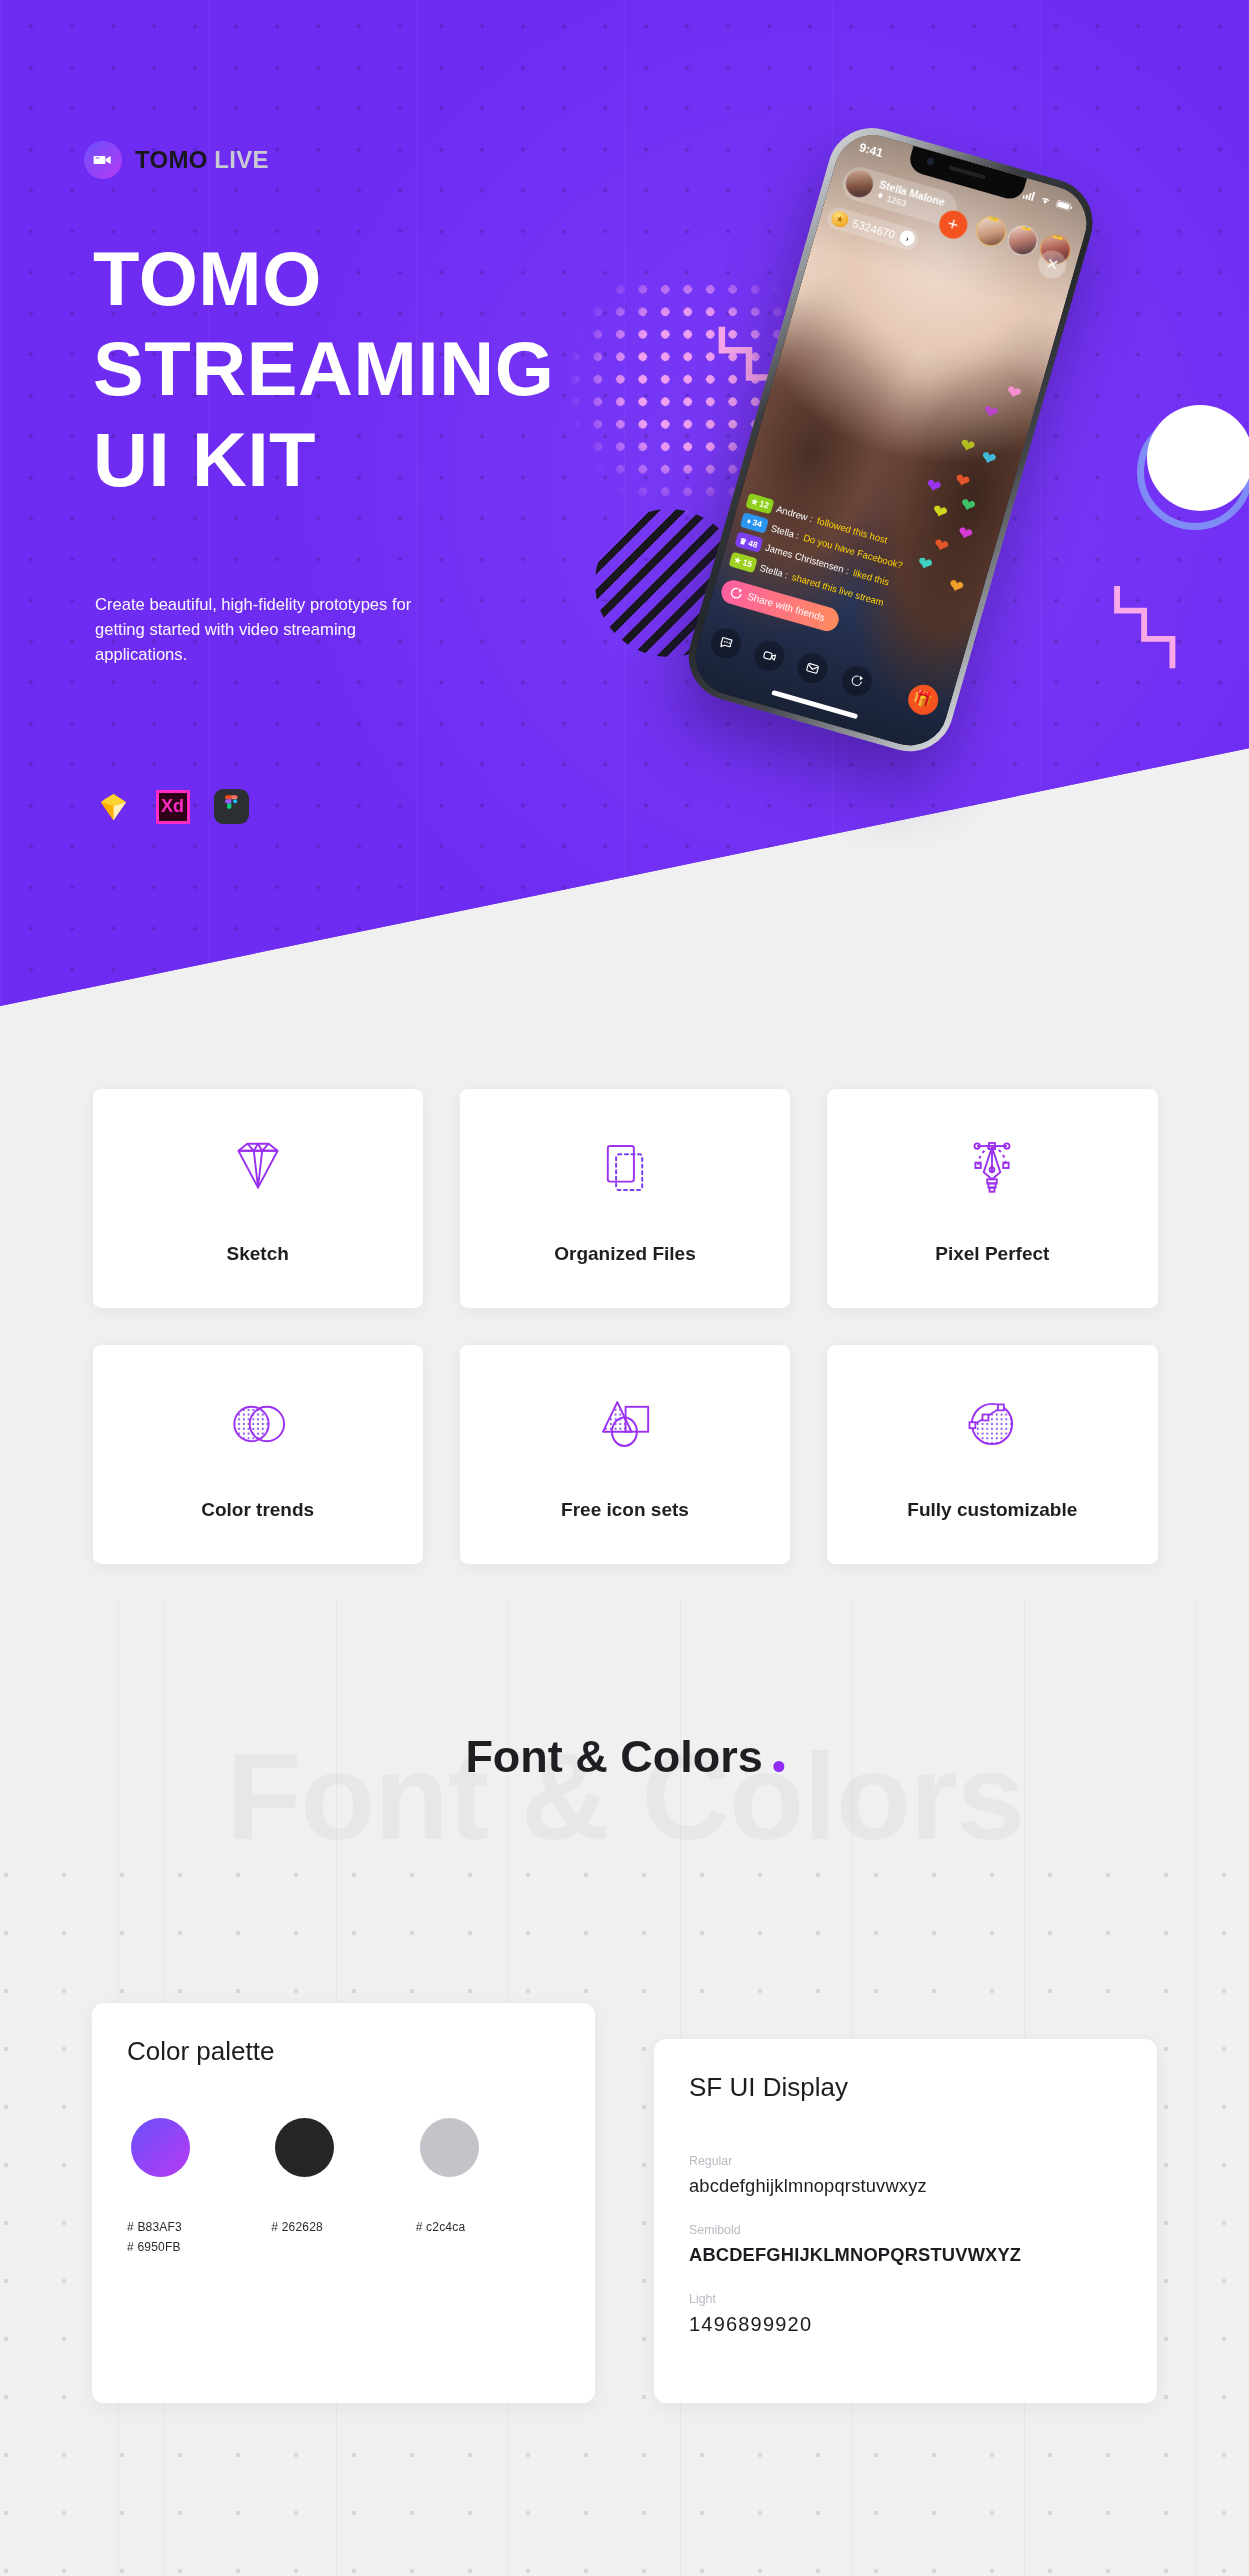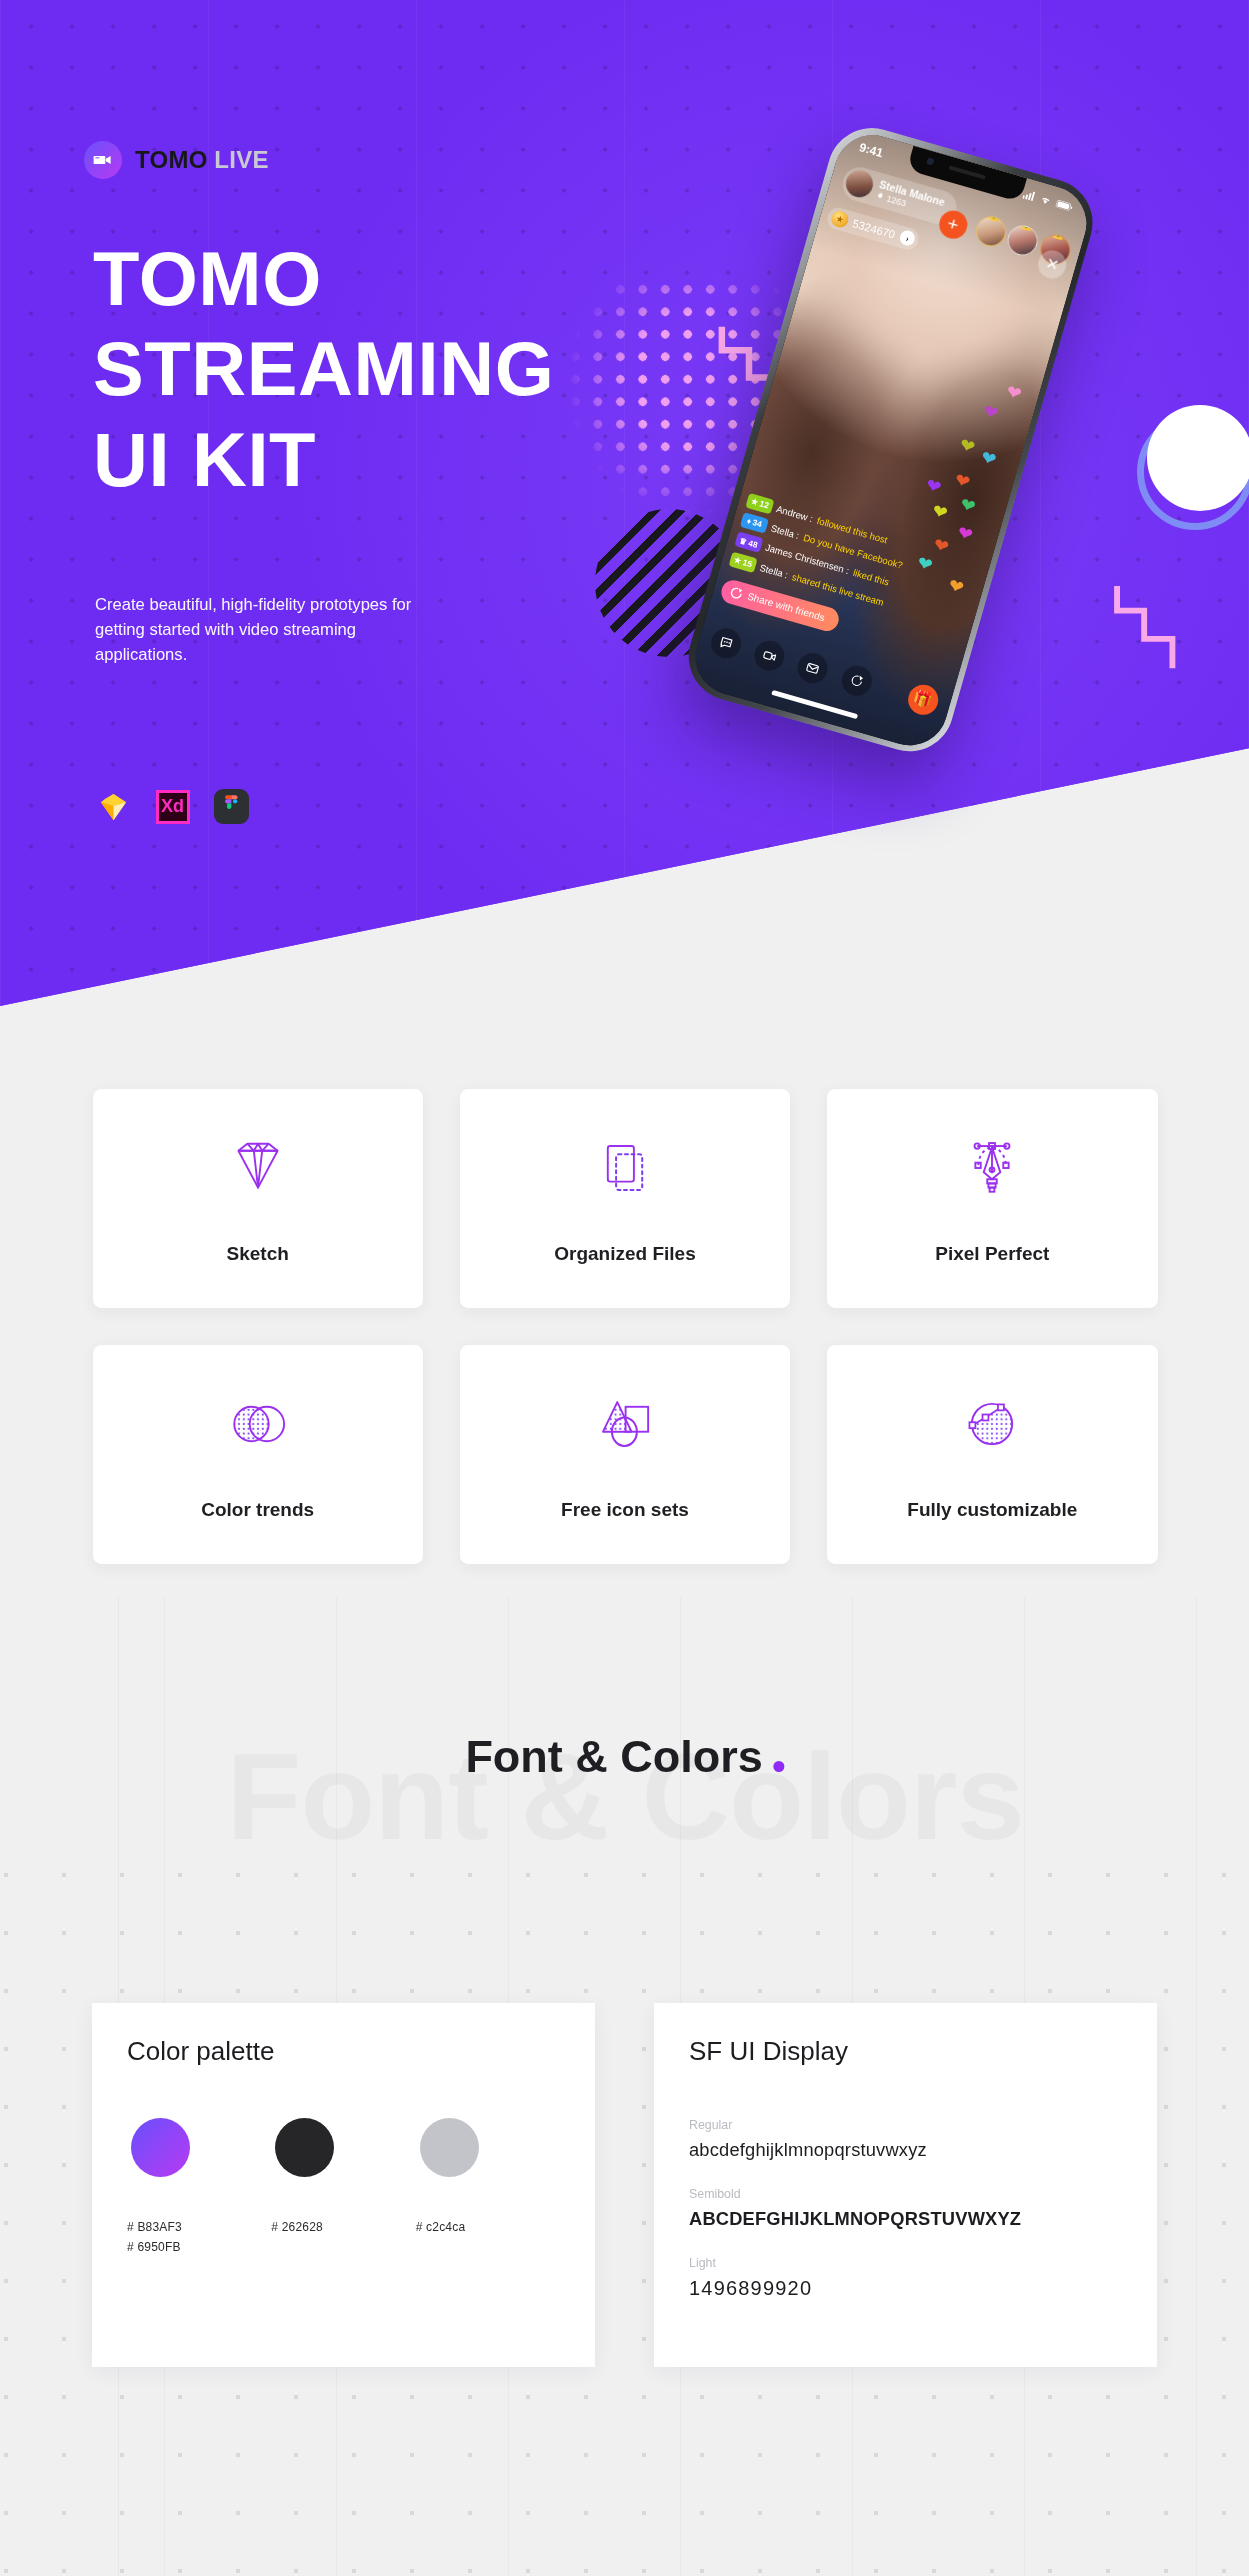--- a/index.html
+++ b/index.html
@@ -244,23 +244,23 @@
     white-space:nowrap; letter-spacing:-1.2px;
   }
   .fc-title {
     position:absolute; left:50%; top:1731px; transform:translateX(-50%);
     font-size:45px; font-weight:700; color:#1f1f23; white-space:nowrap;
     display:flex; align-items:baseline; gap:10.6px;
   }
   .fc-dot { width:11.2px; height:11.2px; border-radius:50%; background:#8f2bf5; display:inline-block; }
 
   .panels { position:absolute; left:92px; top:2003px; width:1065px; display:flex; gap:59px; }
-  .panel { background:#fff; border-radius:0; box-shadow:0 4.7px 20px rgba(40,40,60,.06); padding:33px 35px 41px; }
+  .panel { background:#fff; border-radius:12px; box-shadow:0 4.7px 20px rgba(40,40,60,.06); padding:33px 35px 41px; }
   .panel.left { width:503px; }
-  .panel.right { width:503px; }
+  .panel.right { width:503px;margin-top:36px; }
   .panel-title { font-size:26px; font-weight:500; color:#1d1d21; margin-bottom:51px; }
 
   .swatches { display:flex; gap:0; }
   .sw-col { width:150px; display:flex; flex-direction:column; align-items:flex-start; }
   .sw { width:59px; height:59px; border-radius:50%; margin-bottom:40px; margin-left:4.1px; }
   .sw.c1 { background:linear-gradient(135deg,#6950FB 0%, #B83AF3 100%); }
   .sw-hex { font-size:12px; color:#2a2a2e; line-height:1.7; letter-spacing:0.2px; }
 
   .type-block { margin-bottom:26px; }
   .type-weight { font-size:12.4px; color:#b9bbc2; margin-bottom:7px; }

